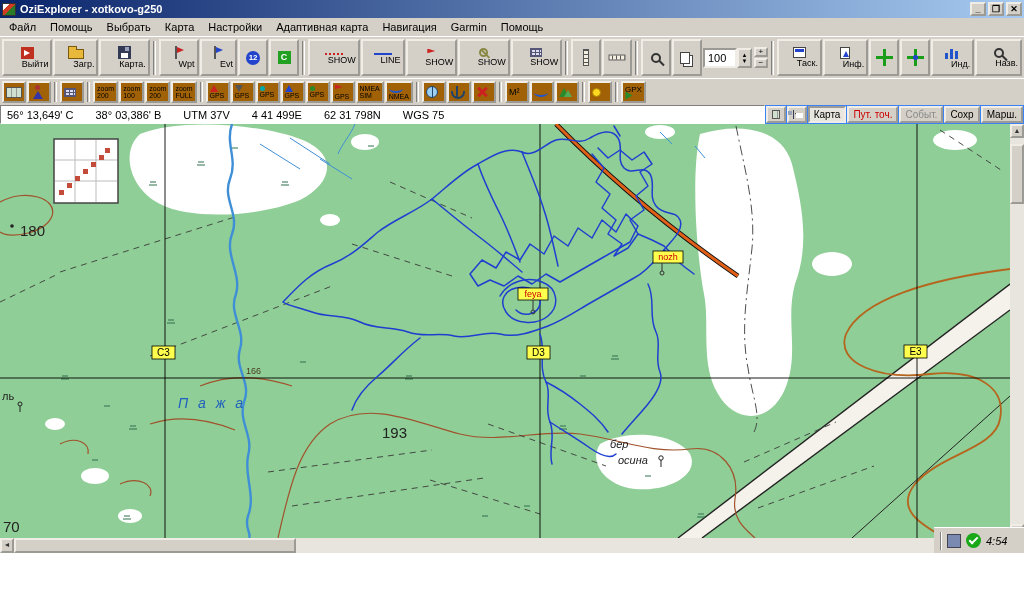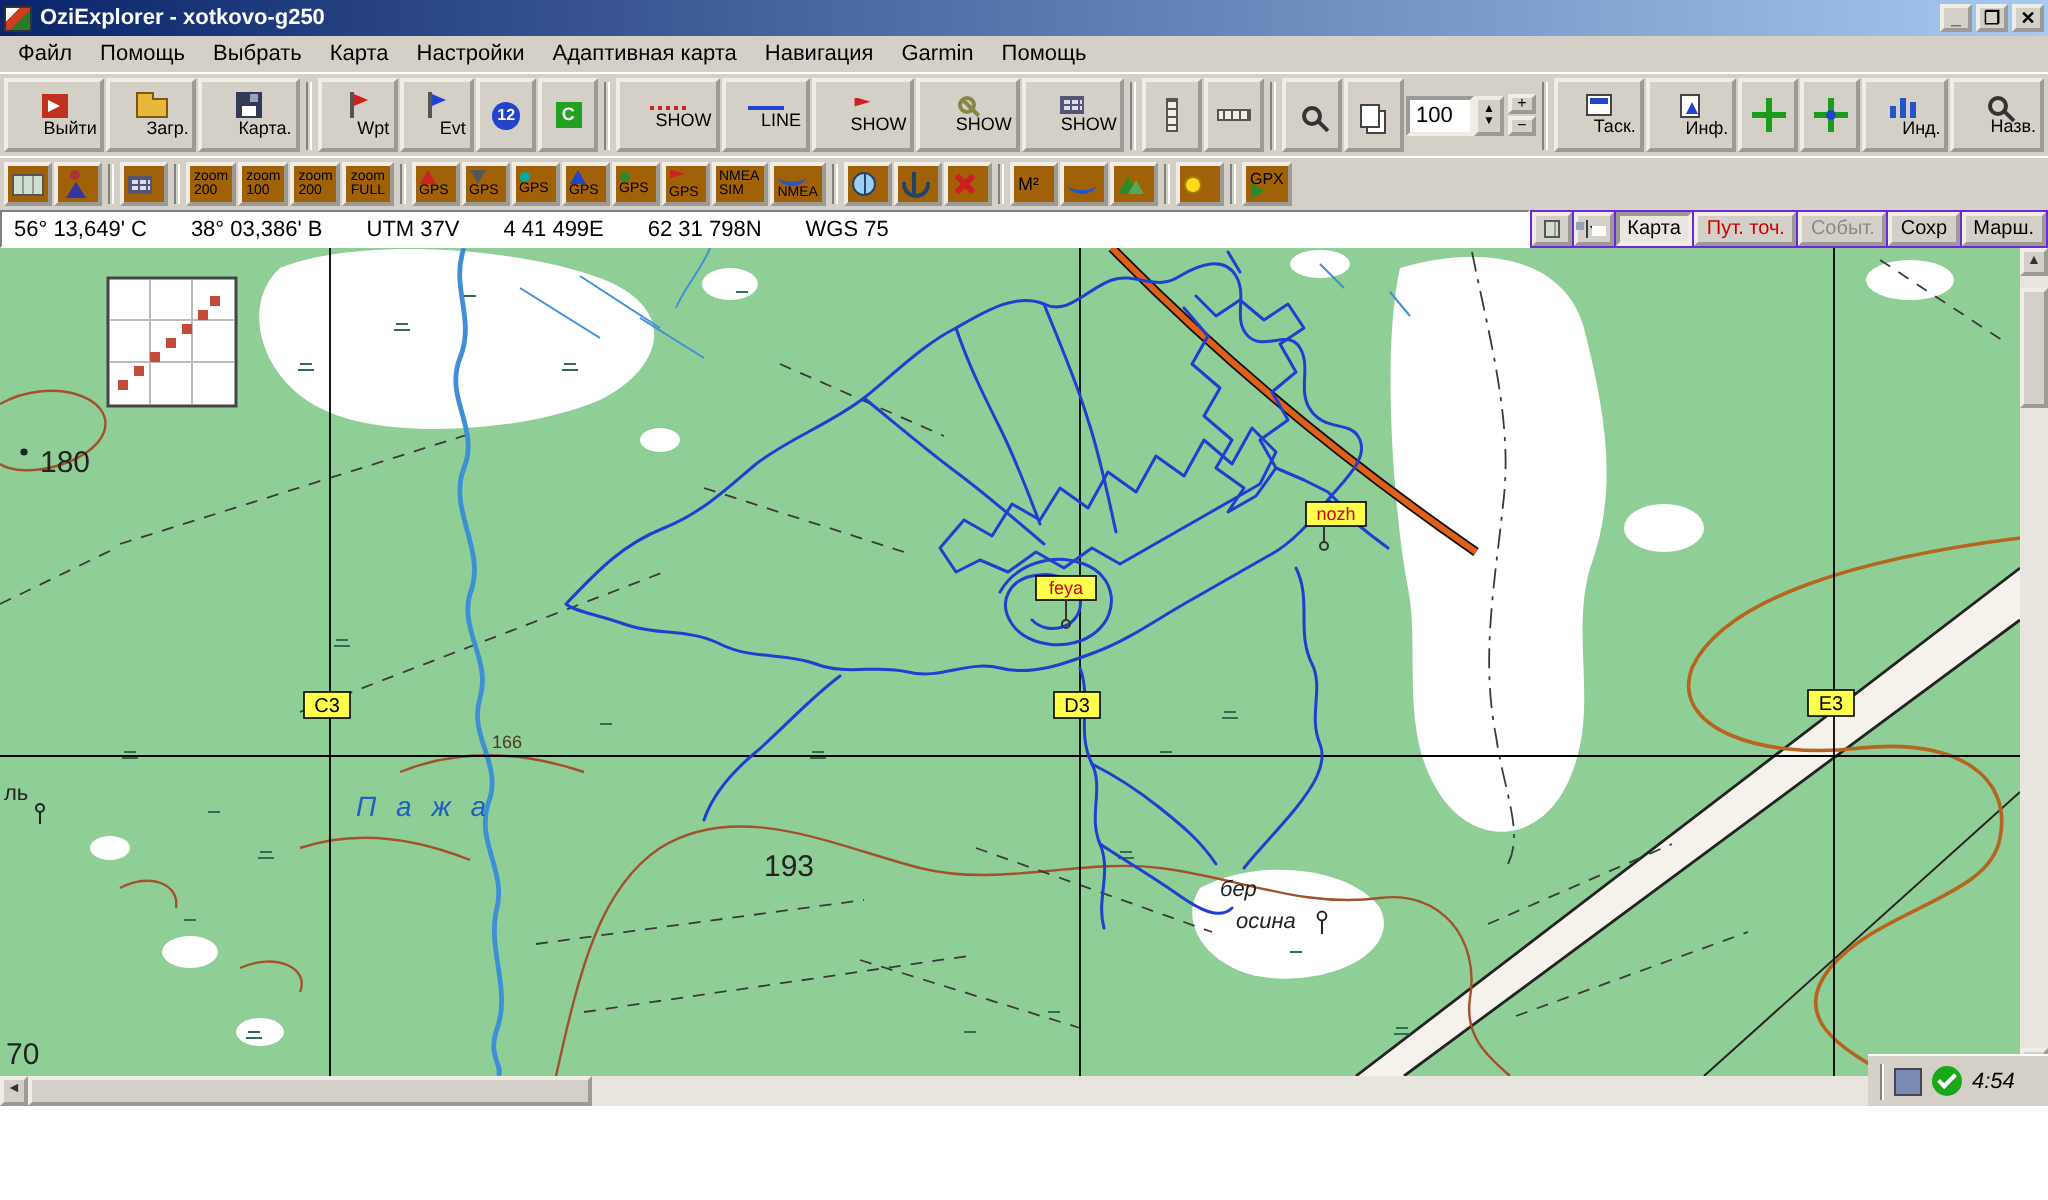--- a/index.html
+++ b/index.html
@@ -79,21 +79,21 @@
   .ic-bulb { width:9px; height:9px; border-radius:50%; background:#ffd820; border:1px solid #a88000; }
   .gpsdot { display:inline-block; width:5px; height:5px; border-radius:50%; }
 
   .combo { display:flex; align-items:center; height:20px; }
   .combo .box { width:34px; height:20px; background:#fff; border:2px inset #efede6; font-size:11px; padding-left:3px; line-height:16px; }
   .combo .spin { width:15px; height:20px; background:#d4d0c8; border:2px outset #efede6; display:flex; flex-direction:column; align-items:center; justify-content:center; font-size:6px; line-height:6px; }
   .tiny-col { display:flex; flex-direction:column; gap:1px; margin-left:1px; }
   .tinybtn { width:14px; height:10px; border:2px outset #efede6; background:#d4d0c8; font-size:8px; line-height:5px; text-align:center; }
 
   
-  .coordbar { height:19px; background:#6d28d9; display:flex; align-items:stretch; flex:0 0 auto; }
+  .coordbar { height:19px; background:#3b82f6; display:flex; align-items:stretch; flex:0 0 auto; }
   .coordpanel { flex:1; background:#fff; border:1px solid; border-color:#808080 #fff #fff #808080; display:flex; align-items:center; gap:22px; padding-left:6px; font-size:11px; white-space:nowrap; overflow:hidden; }
   .coordbtns { display:flex; align-items:center; gap:1px; padding:0 1px; }
   .cbtn { border:2px outset #efede6; background:#d4d0c8; height:17px; font-size:10px; padding:0 4px; line-height:13px; white-space:nowrap; }
   .cbtn.active { border-style:inset; background:#e8e6df; }
   .cbtn.red { color:#cc0000; }
   .cbtn.dis { color:#8a8a8a; }
   .cbtn-ic { width:20px; display:flex; align-items:center; justify-content:center; gap:1px; }
   .dn { width:0; height:0; border-left:3px solid transparent; border-right:3px solid transparent; border-top:4px solid #000; }
 
   

